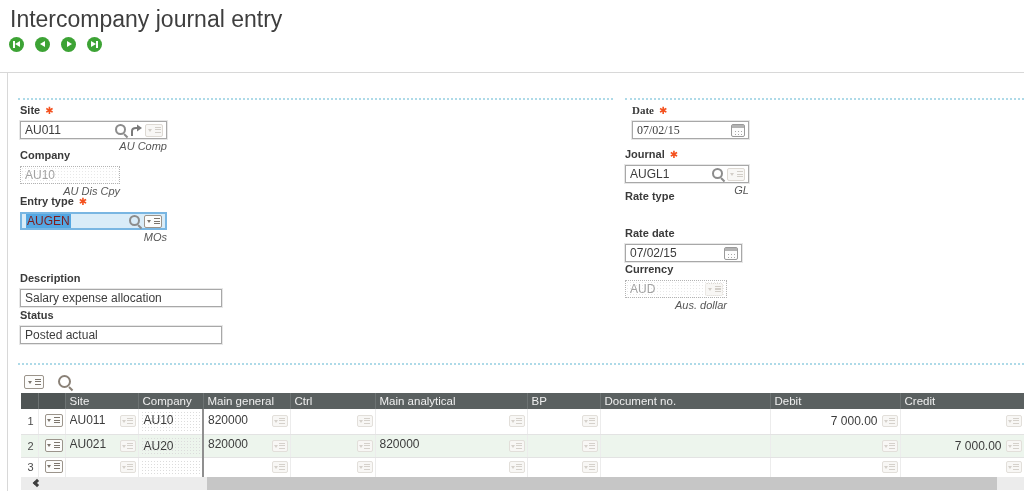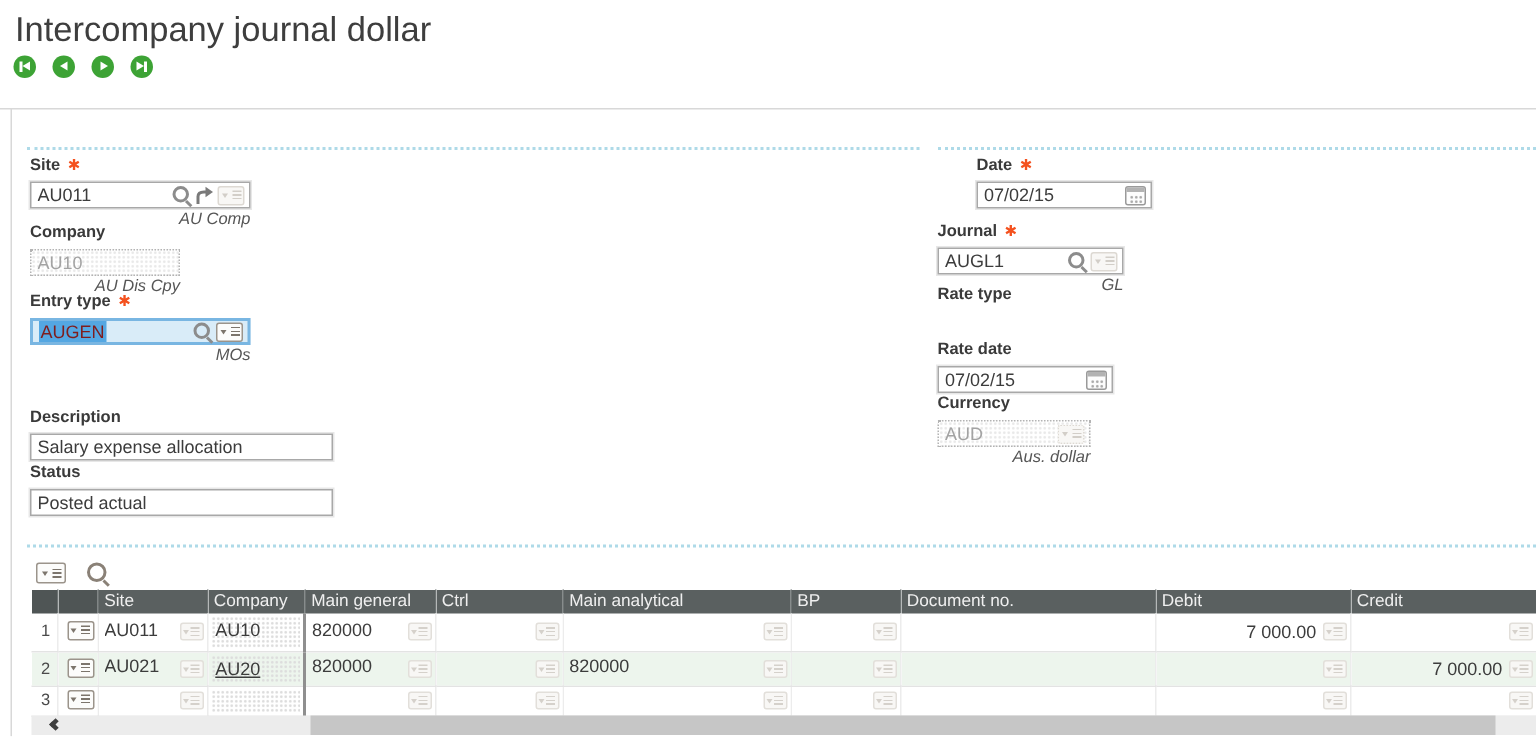--- a/index.html
+++ b/index.html
@@ -89,34 +89,34 @@
   td.col-mg { border-left:2px solid #8f8f8f; }
   .cell-ico { position:absolute; right:2px; top:50%; transform:translateY(-50%); width:16px; height:12px;
               border:1px solid #e2dfda; border-radius:2px; background:#f8f7f5; color:#d5d1cb;
               display:flex; align-items:center; justify-content:center; }
   .cell-ico .selglyph { width:11px; height:8px; }
   .cell-txt { display:inline-block; max-width:calc(100% - 18px); overflow:hidden; }
   td.amount { text-align:right; padding-right:22px; }
   .dotcell { position:absolute; left:2px; top:2px; right:2px; bottom:2px; border:0;
              background-image:radial-gradient(#dcdcdc 0.8px, transparent 0.9px); background-size:3px 3px;
              font-size:12px; color:#3c3c3c; padding:2px 0 0 3px; white-space:nowrap; overflow:hidden; }
-  tr.alt .dotcell { background-color:transparent;text-decoration:underline; }
+  tr.alt .dotcell { background-color:transparent; }
 
   
   #hscroll { position:absolute; left:21px; top:477px; width:1003px; height:13px; background:#ececec; }
   #hscroll .chev { position:absolute; left:13px; top:3px; width:6px; height:6px;
                    border-left:3px solid #3f3f3f; border-bottom:3px solid #3f3f3f; transform:rotate(45deg); cursor:pointer; }
   #hscroll .thumb { position:absolute; left:186px; top:0; width:790px; height:13px; background:#c6c6c6; cursor:pointer; }
 </style>
 </head>
 <body>
 
 <div id="page">
 
-  <div id="title">Intercompany journal dollar</div>
+  <div id="title">Intercompany journal entry</div>
 
   <div id="navbar">
     <span class="navbtn nb-first">
         <span class="bar"></span>
         <span class="tri-l"></span>
       </span>
     <span class="navbtn nb-prev">
         <span class="tri-l"></span>
       </span>
     <span class="navbtn nb-next">
@@ -178,21 +178,21 @@
     </div>
   </div>
 
   <div class="fgroup" style="left:20px; top:309px; width:202px;">
     <div class="flabel">Status</div>
     <div class="fbox">
       <span class="val">Posted actual</span>
     </div>
   </div>
 
-  <div class="fgroup" style="left:651px; top:104px; width:117px;">
+  <div class="fgroup" style="left:632px; top:104px; width:117px;font-family:Liberation Serif, serif;">
     <div class="flabel req">Date</div>
     <div class="fbox">
       <span class="val">07/02/15</span>
       <span class="cal"></span>
     </div>
   </div>
 
   <div class="fgroup" style="left:625px; top:148px; width:124px;">
     <div class="flabel req">Journal</div>
     <div class="fbox">

